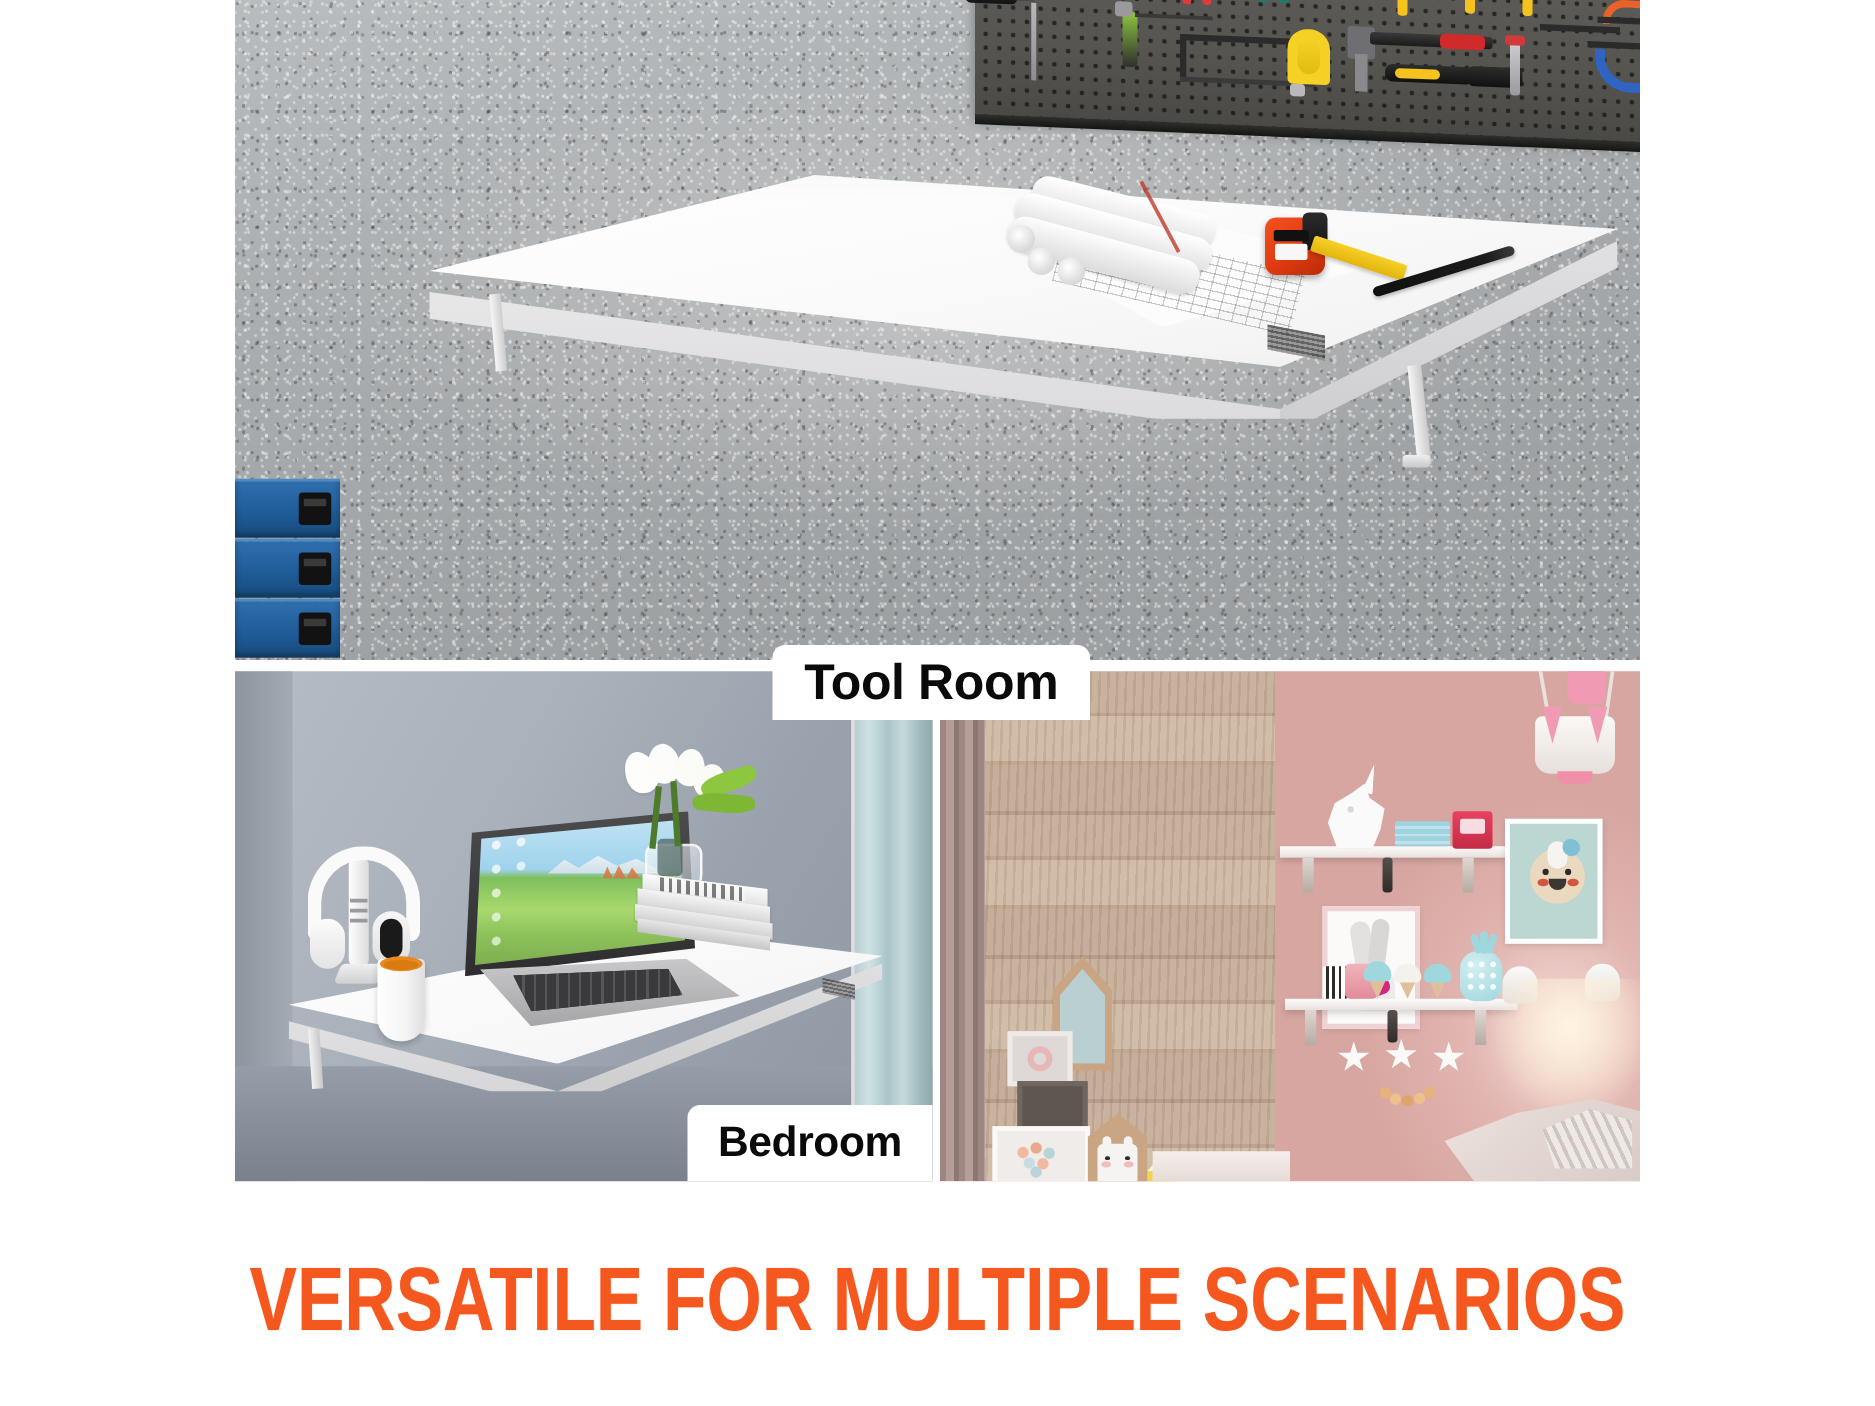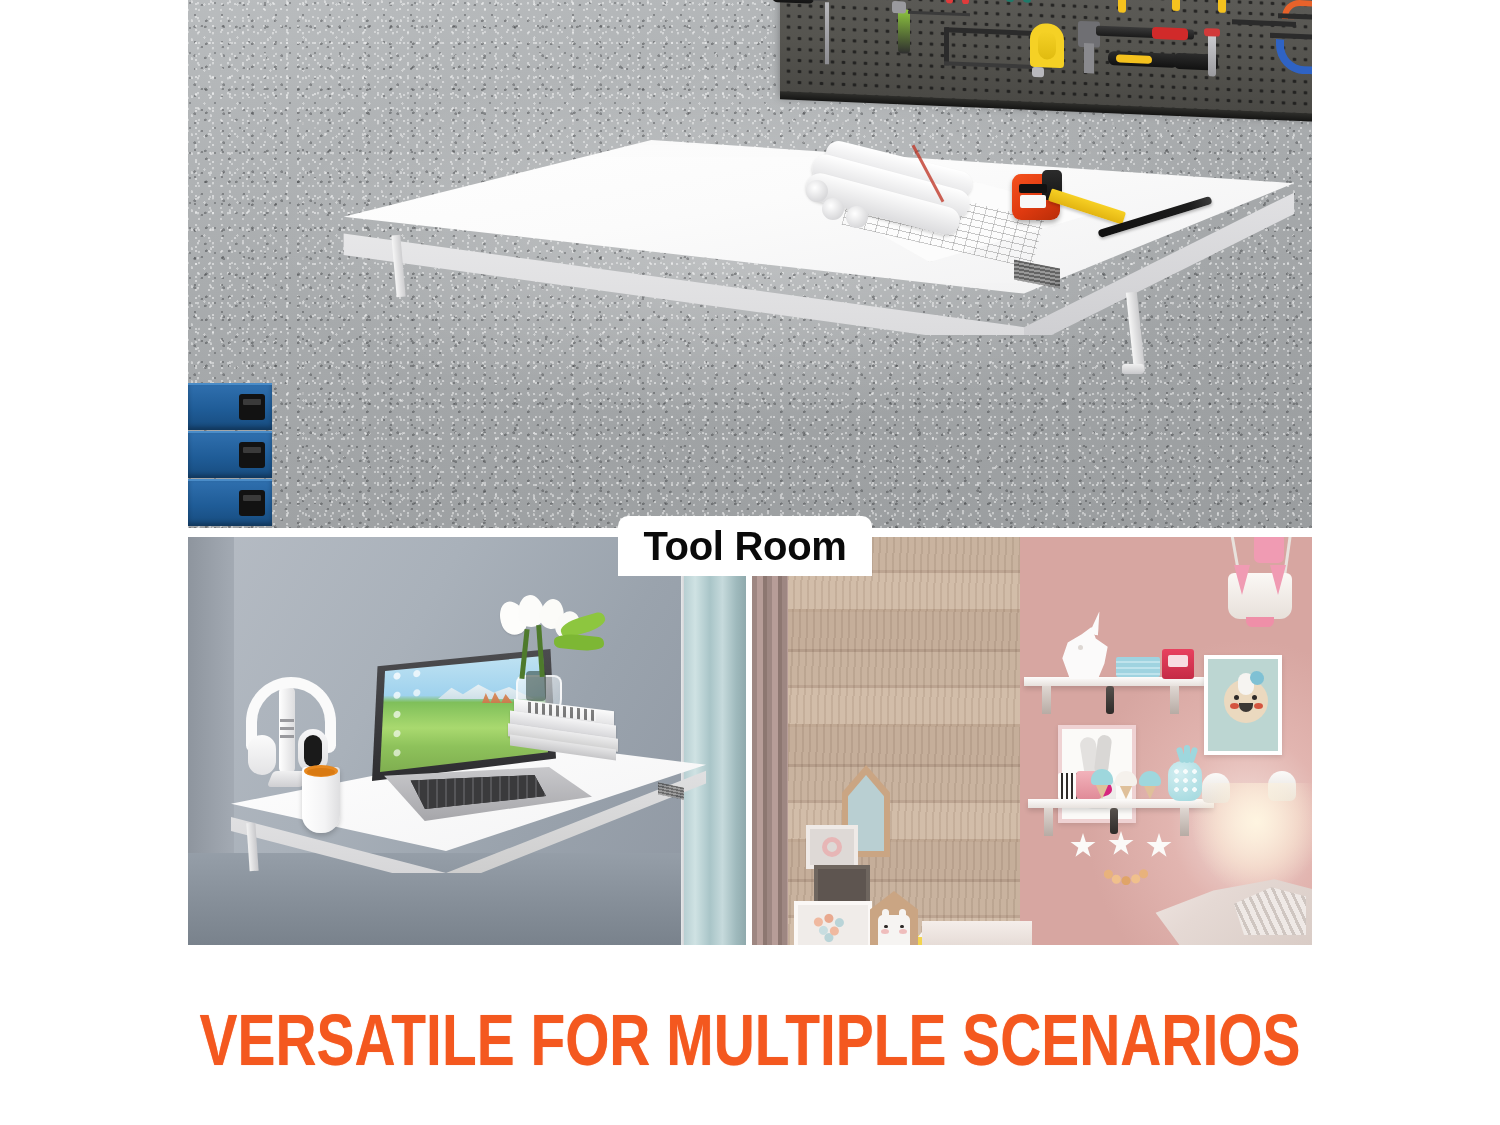--- a/index.html
+++ b/index.html
@@ -469,20 +469,23 @@
 
     <div style="position:absolute; left:320px; top:168px; width:112px; height:58px;">
       <div style="position:absolute;left:6px;top:0;width:100px;height:16px;background:linear-gradient(180deg,#fbfbfb,#e0e0e2);transform:skewY(7deg);box-shadow:0 1px 2px rgba(0,0,0,.2);"></div>
       <div style="position:absolute;left:2px;top:13px;width:106px;height:14px;background:linear-gradient(180deg,#f4f4f5,#d5d5d8);transform:skewY(8deg);box-shadow:0 1px 2px rgba(0,0,0,.2);"></div>
       <div style="position:absolute;left:0px;top:26px;width:110px;height:13px;background:linear-gradient(180deg,#ededee,#cecece);transform:skewY(8deg);box-shadow:0 1px 2px rgba(0,0,0,.2);"></div>
       <div style="position:absolute;left:2px;top:37px;width:106px;height:11px;background:linear-gradient(180deg,#e6e6e7,#c6c6c8);transform:skewY(8deg);"></div>
       <div style="position:absolute;left:20px;top:1px;width:68px;height:11px;background:repeating-linear-gradient(90deg,#1c1c1c 0 3px,#fafafa 3px 7px);transform:skewY(7deg);opacity:.55;"></div>
     </div>
   </div>
 
+  <div class="caption" id="caption-bedroom">
+    <span>Bedroom</span>
+  </div>
 
   <div class="panel" id="panel-children">
     <div class="ch-curtain"></div>
     <div class="ch-wood"></div>
     <div class="ch-pinkwall"></div>
 
     <div style="position:absolute; left:44px; top:228px; width:142px; height:180px;">
       <div style="position:absolute;left:46px;top:0;width:48px;height:92px;
                   background:#caa583; clip-path: polygon(50% 0%, 100% 30%, 100% 100%, 0% 100%, 0% 30%);"></div>
       <div style="position:absolute;left:52px;top:10px;width:36px;height:76px;background:#b9cfd2;clip-path: polygon(50% 0%, 100% 28%, 100% 100%, 0% 100%, 0% 28%);"></div>

